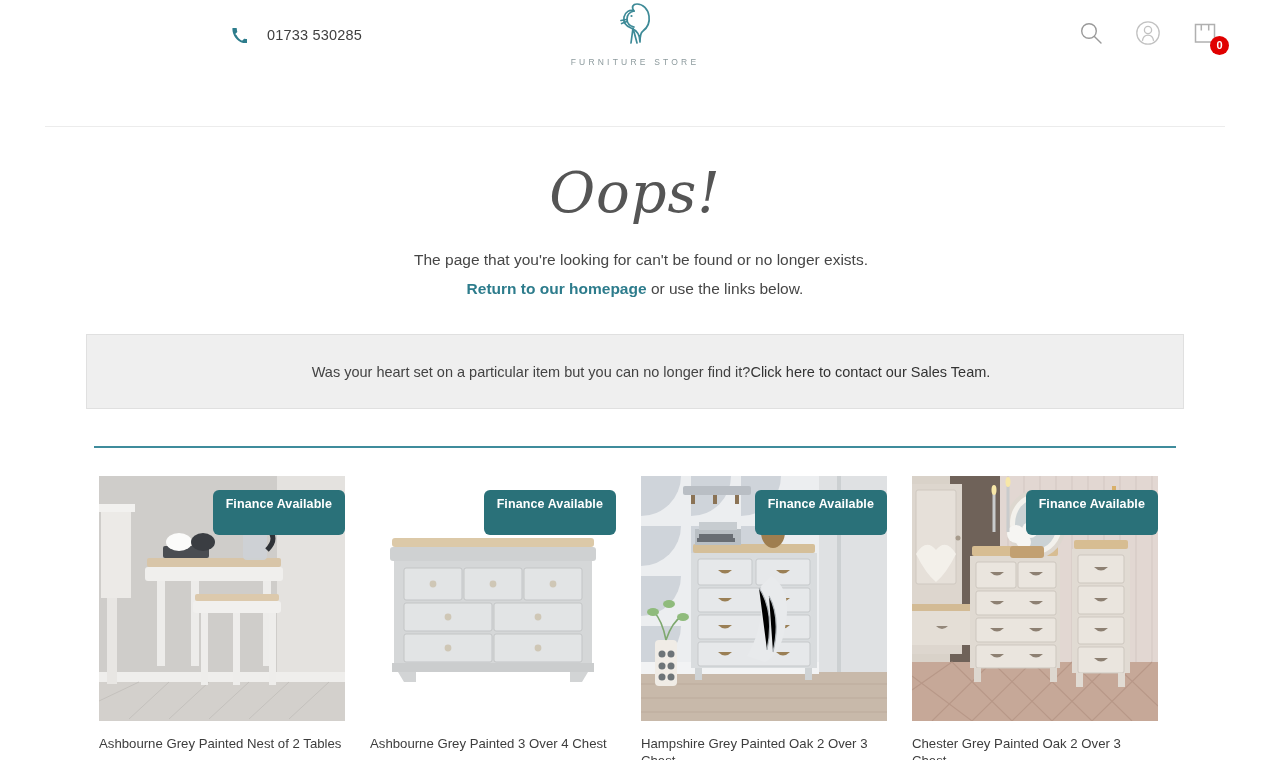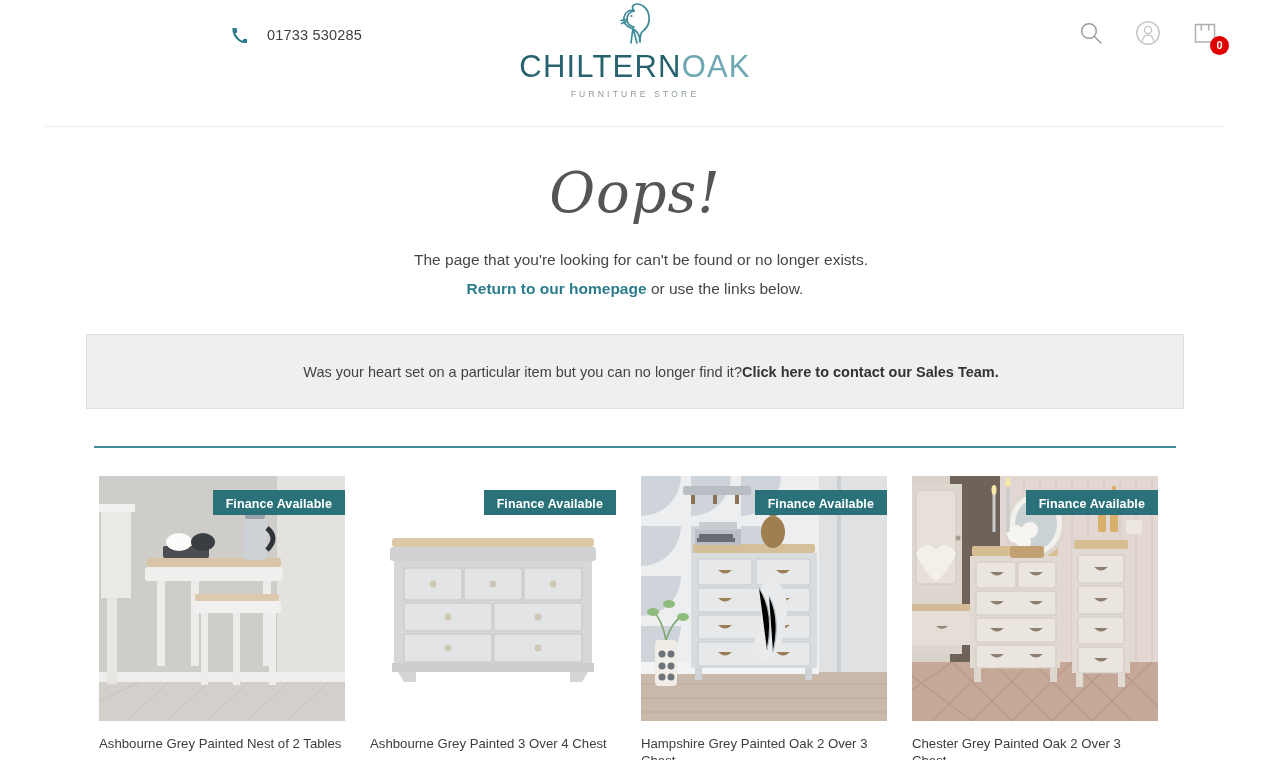--- a/index.html
+++ b/index.html
@@ -130,21 +130,21 @@
     margin: 36px auto 0 auto;
     width: 1098px;
     height: 75px;
     background: #efefef;
     border: 1px solid #e0e0e0;
     display: flex; align-items: center; justify-content: center;
     font-size: 14.5px;
     color: #434343;
     padding-left: 32px;
   }
-  .notice strong { font-weight: bold; cursor: pointer; color: #333; }
+  .notice strong { font-weight: normal; cursor: pointer; color: #333; }
 
   
   .rec-heading {
     margin: 37px auto 0 auto;
     width: 1082px;
     display: flex; align-items: center; gap: 0;
   }
   .rec-rule { flex: 1; height: 2px; background: #3f8c9c; }
   .rec-title {
     font-family: "DejaVu Serif", serif;
@@ -170,23 +170,24 @@
     overflow: hidden;
     background: #ffffff;
   }
   .badge {
     position: absolute;
     right: 0; top: 14px;
     background: #2a7179;
     color: #ffffff;
     font-size: 12.5px;
     font-weight: bold;
-    padding: 7px 13px 4px 13px;
+    padding: 7px 13px 24px 13px;
     white-space: nowrap;
     letter-spacing: .1px;
+    border-radius: 6px;
   }
   .card-title {
     margin-top: 14px;
     font-size: 13.2px;
     color: #3d3d3d;
     line-height: 1.32;
   }
 
   
   .scene { position: absolute; inset: 0; }
@@ -209,23 +210,20 @@
     <div class="logo">
       <span class="logo-squirrel">
         <svg width="56" height="44" viewBox="0 0 56 44" fill="none" stroke="#3d8a97" stroke-width="1.7" stroke-linecap="round" stroke-linejoin="round">
           <path d="M33 40 C33 32 29 28 24 26 C19 24 16 20 17 15 C18 10 23 7 27 9 C24 5 26 2 30 2 C36 2 41 7 42 14 C43 21 40 26 36 29 C33 31 33 35 33 40"></path>
           <path d="M27 9 C23 10 20 13 20 17 C20 21 23 24 27 25"></path>
           <circle cx="24.5" cy="14" r="1.1" fill="#3d8a97" stroke="none"></circle>
           <path d="M19.5 17.5 L14 18.5 M19.8 19.5 L14.6 21.5"></path>
           <path d="M26 26 L24 41 M26 26 L30 41"></path>
         </svg>
       </span>
-      <div class="logo-words">
-        <span class="logo-chiltern">CHILTERN</span><span class="logo-oak">OAK</span>
-      </div>
       <div class="logo-sub">FURNITURE STORE</div>
     </div>
 
     <div class="header-icons">
       <span class="hicon">
         <svg width="26" height="26" viewBox="0 0 26 26" fill="none" stroke="#9a9a9a" stroke-width="1.4">
           <circle cx="11" cy="11" r="7.3"></circle>
           <path d="M16.4 16.4 L23 23" stroke-linecap="round"></path>
         </svg>
       </span>

